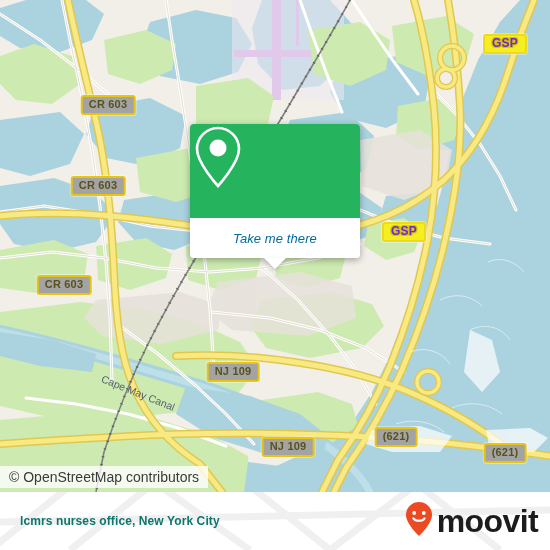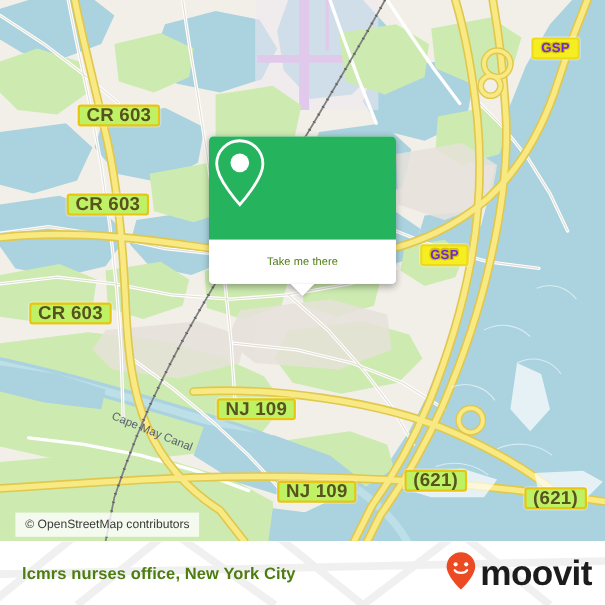--- a/index.html
+++ b/index.html
@@ -10,25 +10,25 @@
   }
   #app{position:relative;width:550px;height:550px;overflow:hidden;background:#fff;}
 
   
   #map{position:absolute;left:0;top:0;width:550px;height:492px;overflow:hidden;background:#f2efe9;}
   #map svg{position:absolute;left:0;top:0;}
 
   
   .shield{
     position:absolute;
-    background:#bef264;
+    background:#a3a3a3;
     border:2px solid #e8c511;
     border-radius:3px;
     color:#4a4a20;
-    font-size:17px;
+    font-size:11px;
     font-weight:bold;
     letter-spacing:.2px;
     padding:1px 6px 2px 6px;
     line-height:13px;
     white-space:nowrap;
     transform:translate(-50%,-50%);
     box-shadow:0 0 0 1px rgba(255,255,255,.35);
   }
   .shield.gsp{
     background:#f5ef22;
@@ -67,58 +67,57 @@
     display:flex;align-items:center;justify-content:center;
   }
   #popup .top svg{display:block;}
   #popup .bottom{
     height:40px;
     background:#ffffff;
     border-radius:0 0 4px 4px;
     display:flex;align-items:center;justify-content:center;
   }
   #popup .bottom span{
-    font-size:10px;color:#4d7c0f;letter-spacing:.1px;
+    font-size:13px;color:#0369a1;letter-spacing:.1px;font-style:italic;
   }
   #popup .tail{
     position:absolute;
     left:50%;bottom:-11px;
     width:0;height:0;
     margin-left:-11px;
     border-left:11px solid transparent;
     border-right:11px solid transparent;
     border-top:11px solid #ffffff;
     filter:drop-shadow(0 2px 2px rgba(0,0,0,.2));
   }
 
   
   #attrib{
     position:absolute;
     left:0;top:466px;
     height:22px;
     padding:0 9px;
     display:flex;align-items:center;
     background:rgba(255,255,255,.78);
-    font-size:11px;
+    font-size:14px;
     color:#3a3a3a;
-    margin-left:14px;
   }
 
   
   #footer{
     position:absolute;left:0;top:492px;
     width:550px;height:58px;
     background:#ffffff;
     overflow:hidden;
   }
   #footer .bg{position:absolute;left:0;top:0;}
   #footer .title{
     position:absolute;left:20px;top:0;height:58px;
     display:flex;align-items:center;
-    font-size:15px;font-weight:bold;color:#4d7c0f;
+    font-size:12px;font-weight:bold;color:#0f766e;
     letter-spacing:.1px;
   }
   #footer .brand{
     position:absolute;right:12px;top:0;height:58px;
     display:flex;align-items:center;gap:3px;
   }
   #footer .brand .word{
     font-size:32px;font-weight:bold;color:#1c1c1c;letter-spacing:-.6px;
     line-height:30px;
   }

